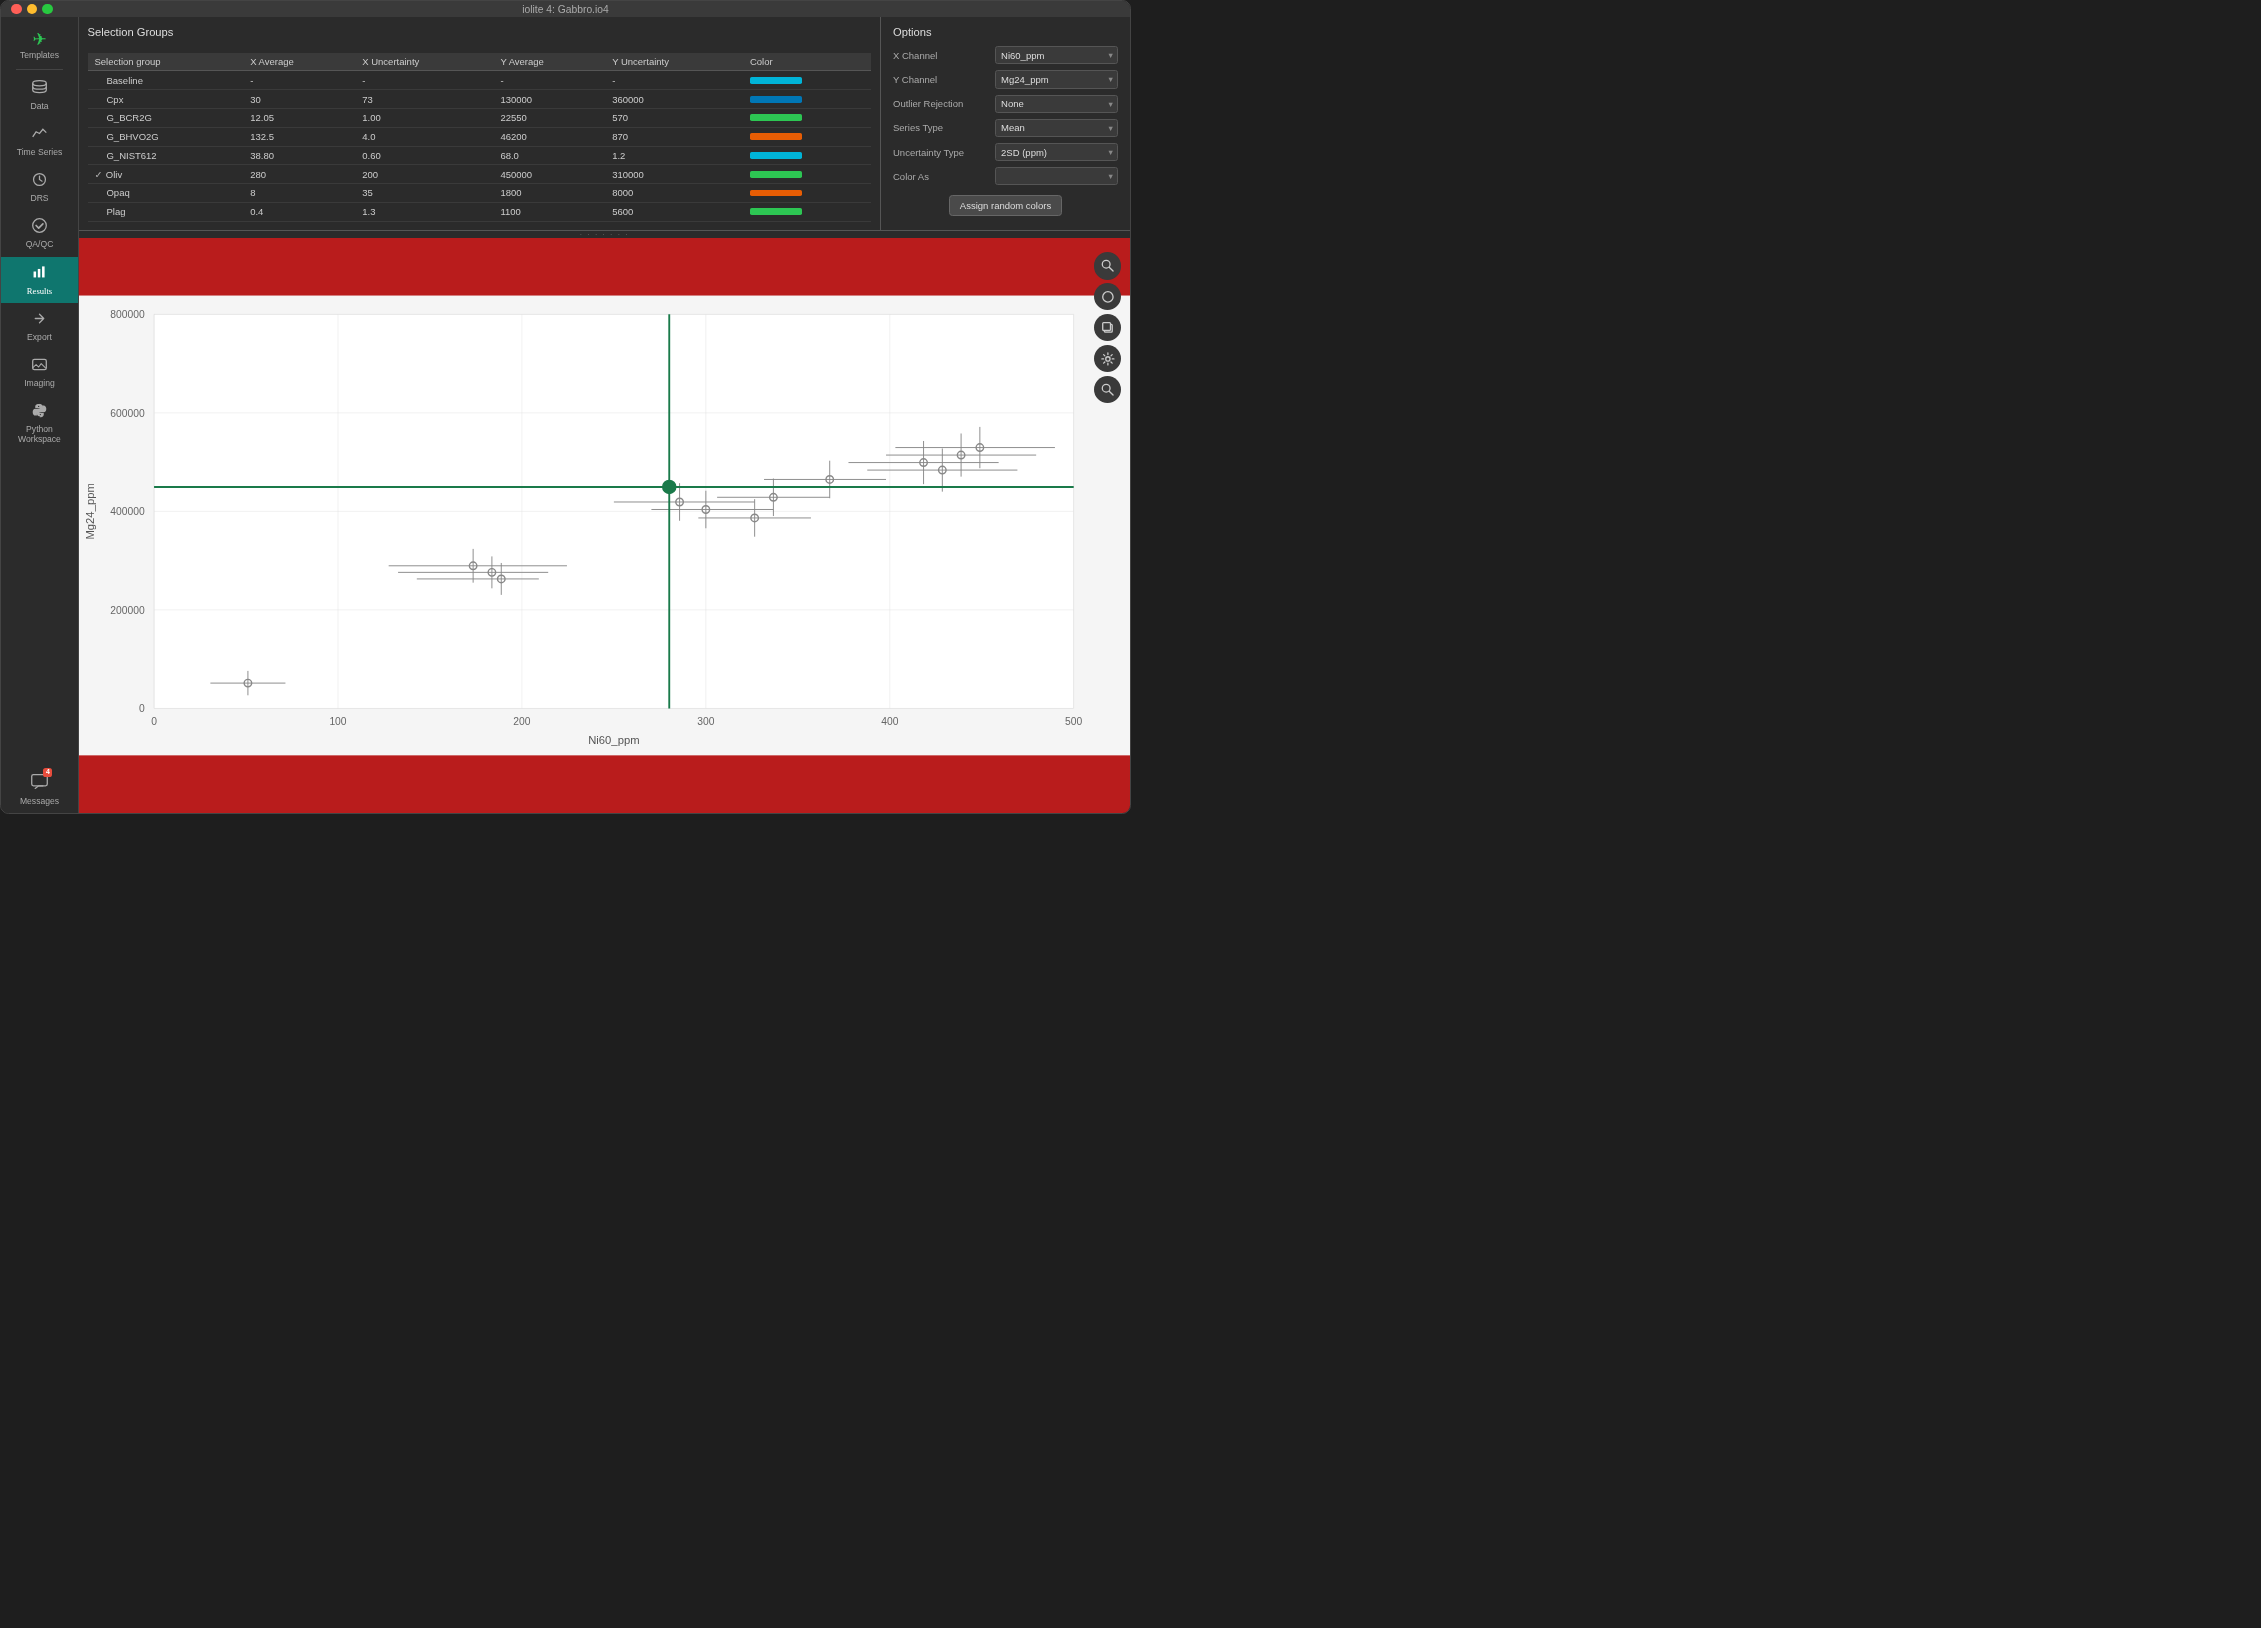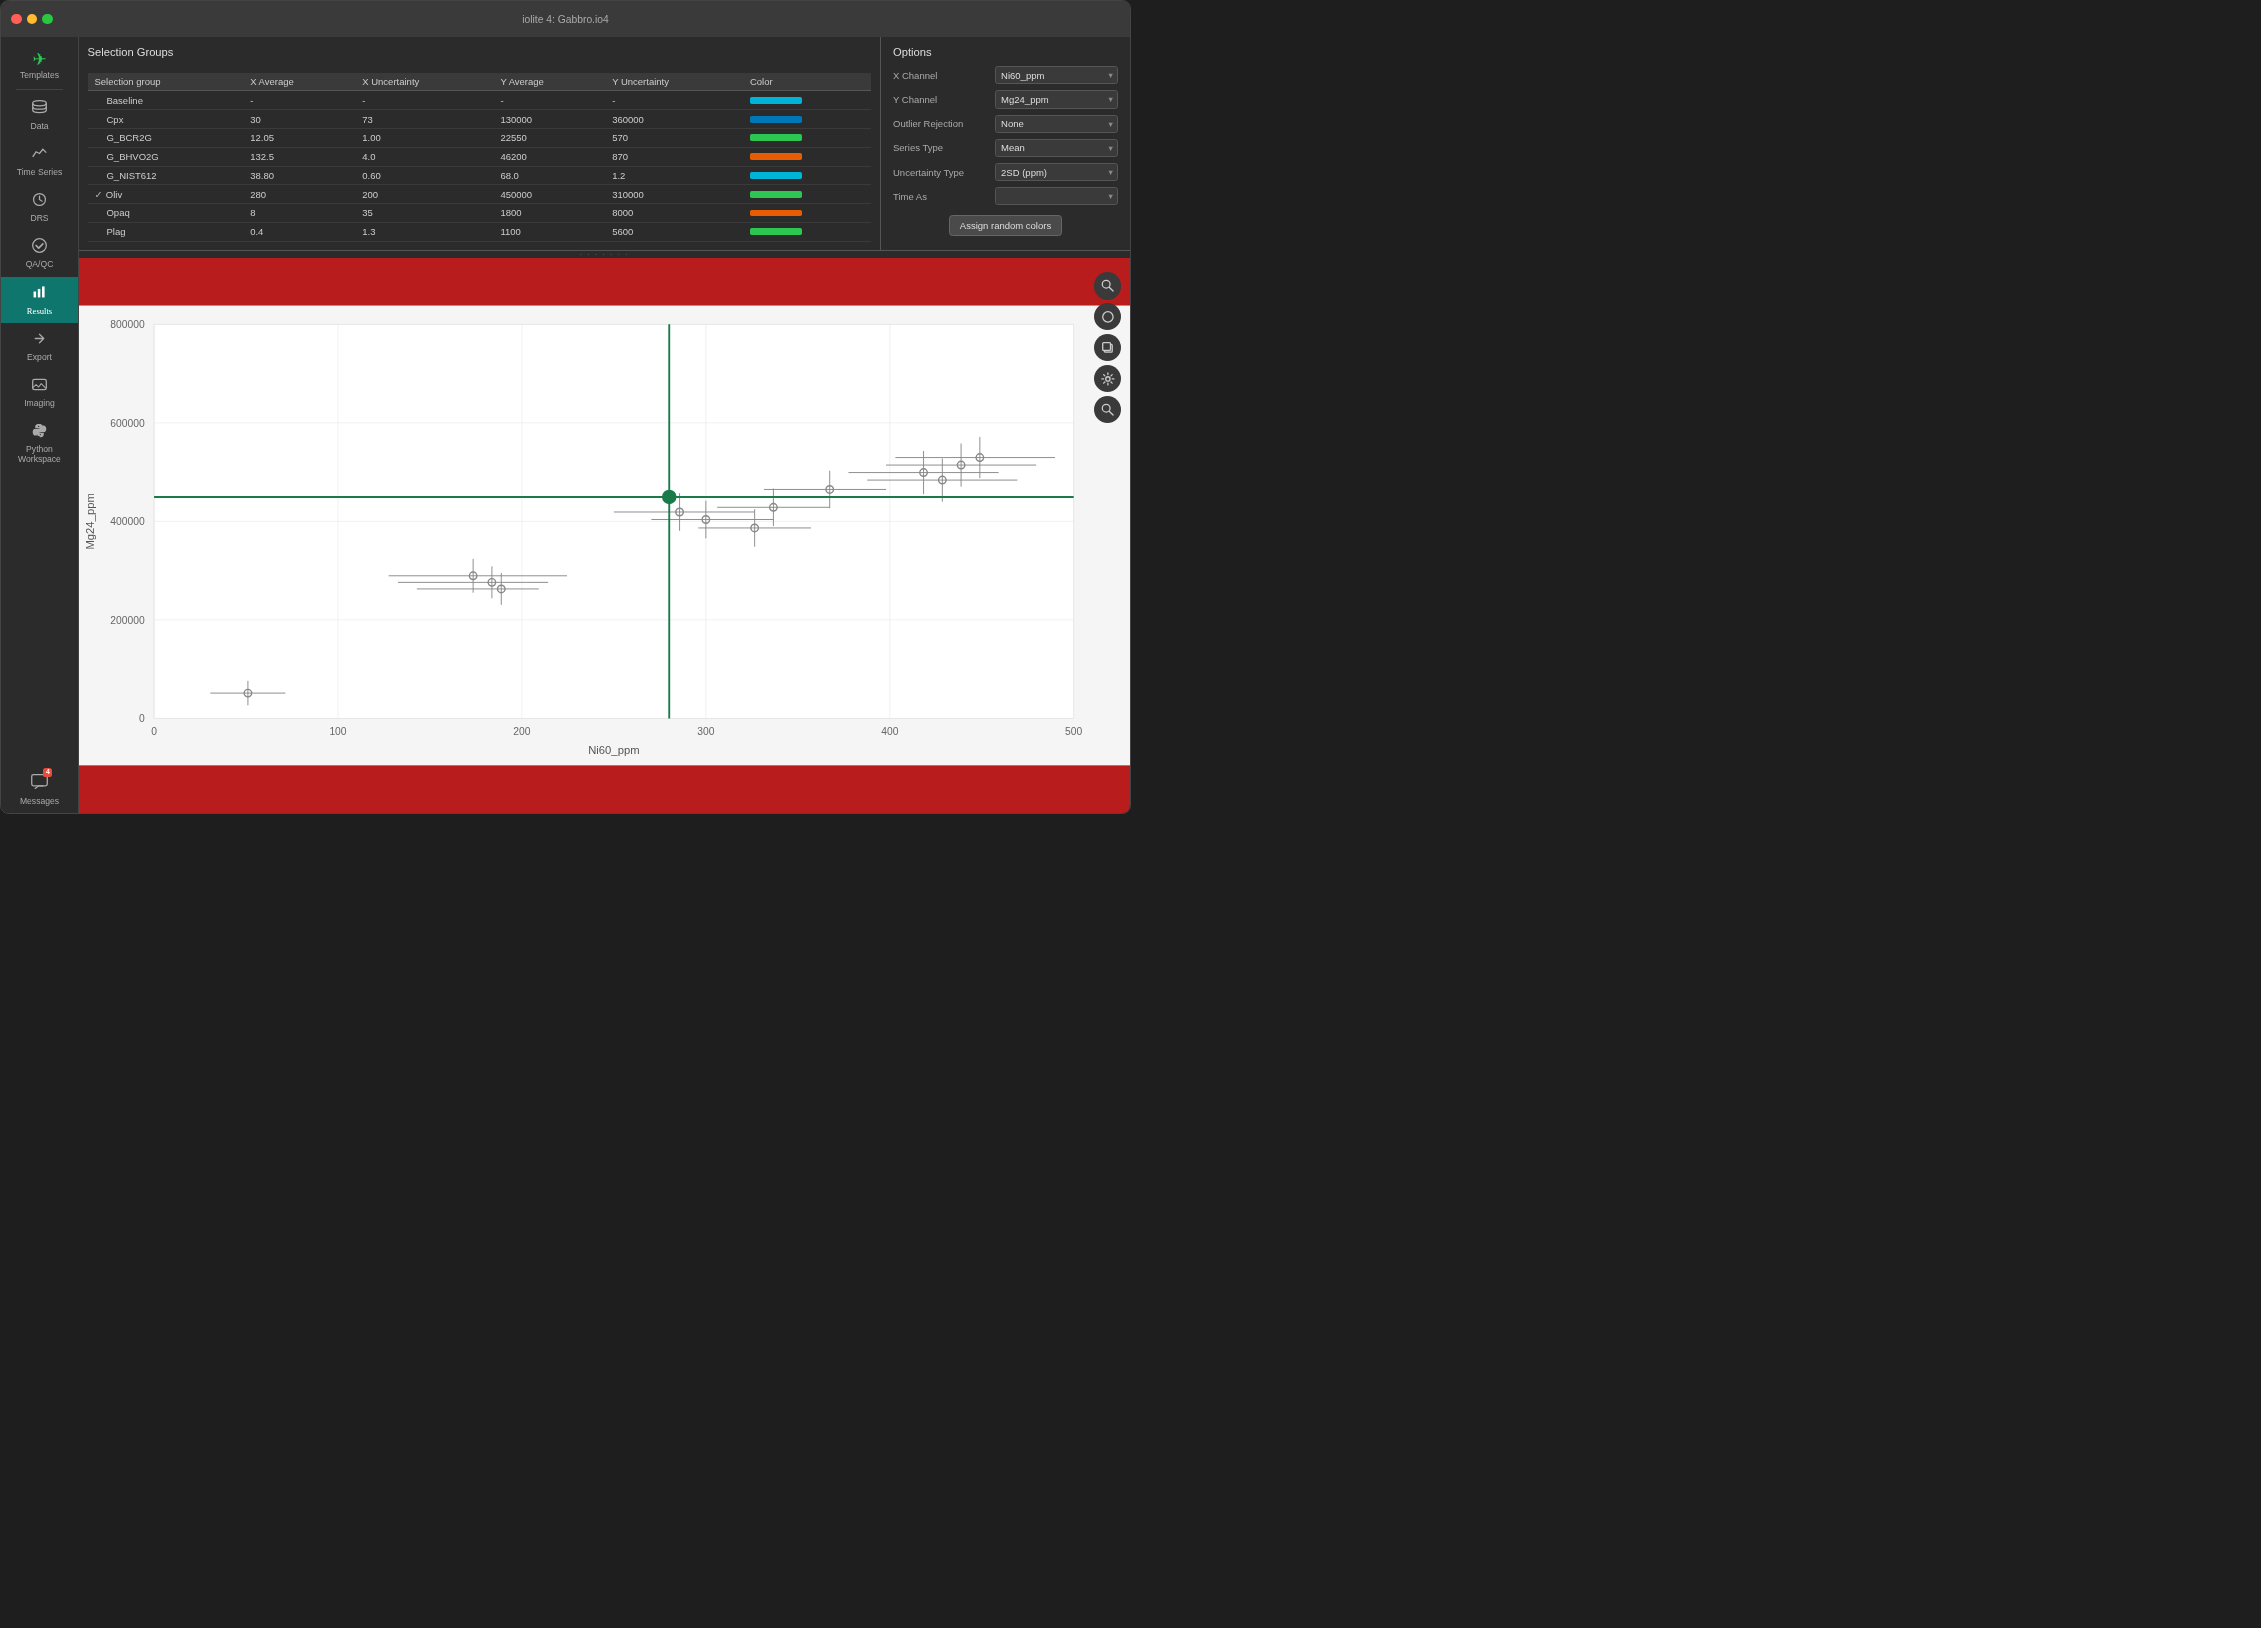--- a/index.html
+++ b/index.html
@@ -1,20 +1,20 @@
 <!DOCTYPE html>
 <html style="font-size:13.8px"><head>
   <meta charset="utf-8">
   <style>
     * { box-sizing: border-box; margin: 0; padding: 0; }
     body { background: #1e1e1e; font-family: -apple-system, BlinkMacSystemFont, "Helvetica Neue", sans-serif; font-size: 10.3px; color: #ddd; width: 1131px; height: 814px; overflow: hidden; }
 
     .window { width: 1131px; height: 814px; background: #2b2b2b; border-radius: 8.6px; overflow: hidden; display: flex; flex-direction: column; border: 0.9px solid #444; }
 
-    .titlebar { background: #3a3a3a; height: 36px; display: flex; align-items: center; justify-content: center; position: relative; flex-shrink: 0; }
+    .titlebar { background: #3a3a3a; height: 16px; display: flex; align-items: center; justify-content: center; position: relative; flex-shrink: 0; }
     .traffic-lights { position: absolute; left: 10.3px; display: flex; gap: 5.2px; }
     .tl { width: 10.3px; height: 10.3px; border-radius: 50%; }
     .tl-red { background: #ff5f57; }
     .tl-yellow { background: #ffbd2e; }
     .tl-green { background: #28c940; }
     .title-text { font-size: 10.3px; color: #aaa; }
 
     .app-body { display: flex; flex: 1; overflow: hidden; }
 
     
@@ -322,21 +322,21 @@
             <div class="option-row">
               <span class="option-label">Uncertainty Type</span>
               <div class="option-select-wrapper">
                 <select>
                   <option>2SD (ppm)</option>
                 </select>
               </div>
             </div>
 
             <div class="option-row">
-              <span class="option-label">Time As</span>
+              <span class="option-label">Color As</span>
               <div class="option-select-wrapper">
                 <select>
                   <option></option>
                 </select>
               </div>
             </div>
 
             <div style="text-align:center; margin-top:5.2px;">
               <button class="assign-btn">Assign random colors</button>
             </div>

